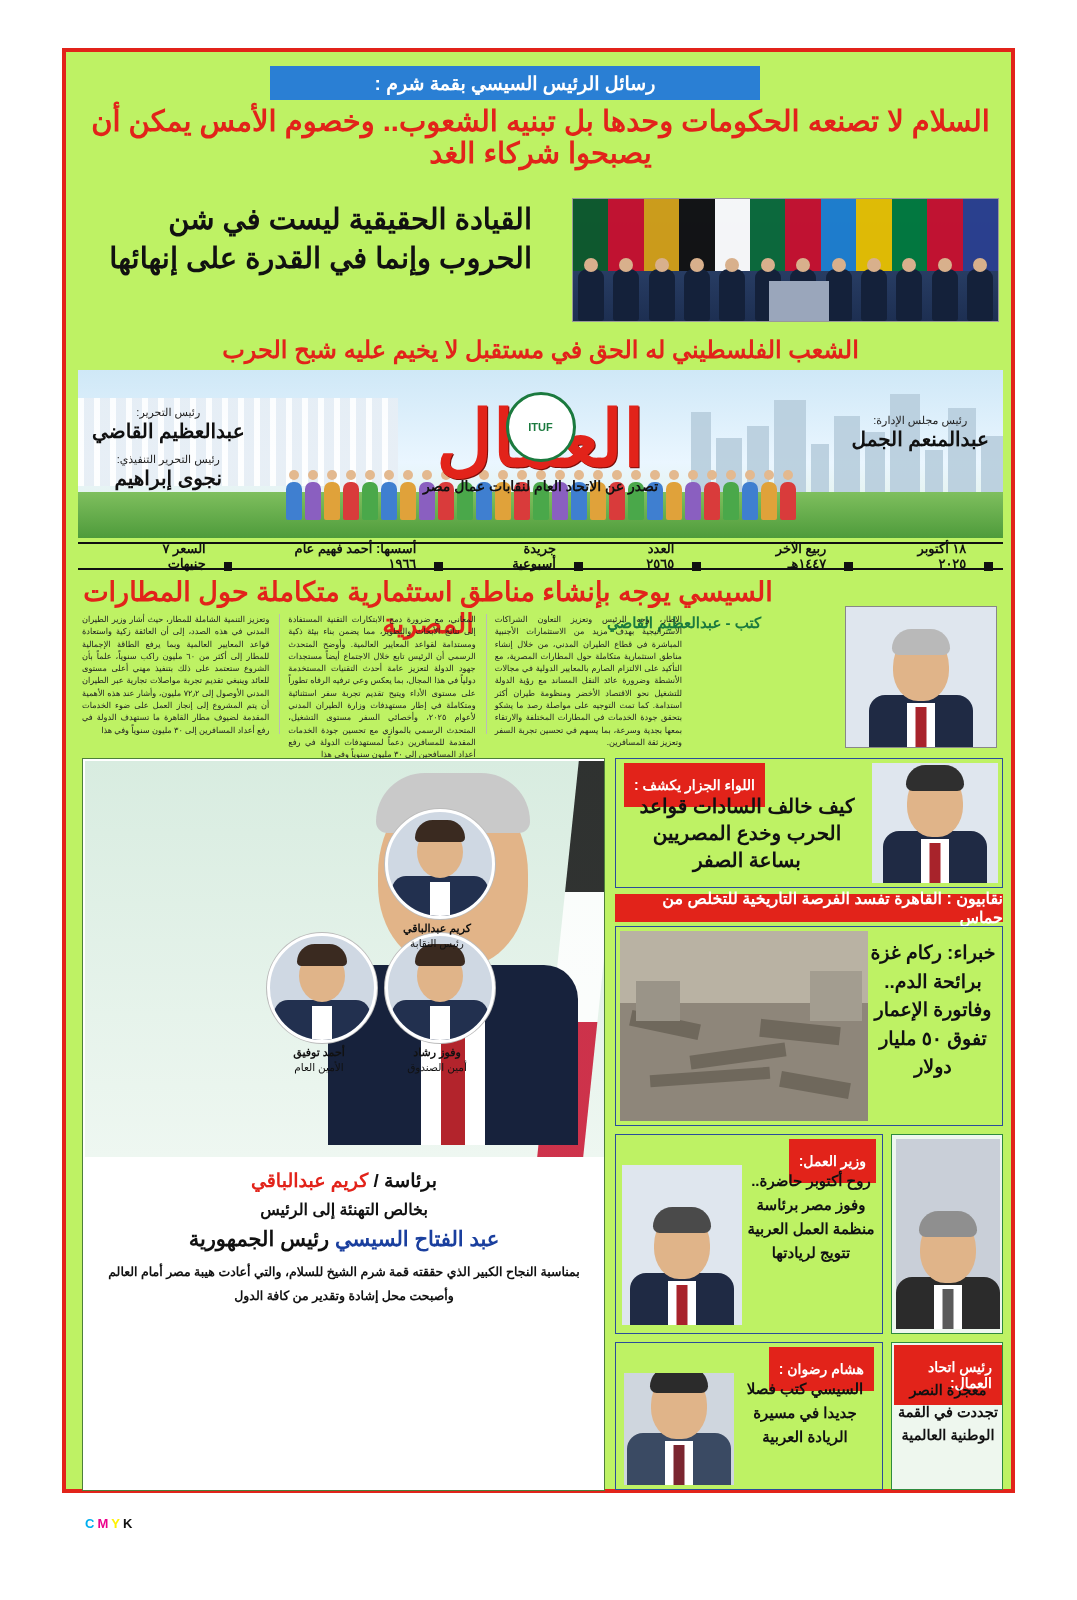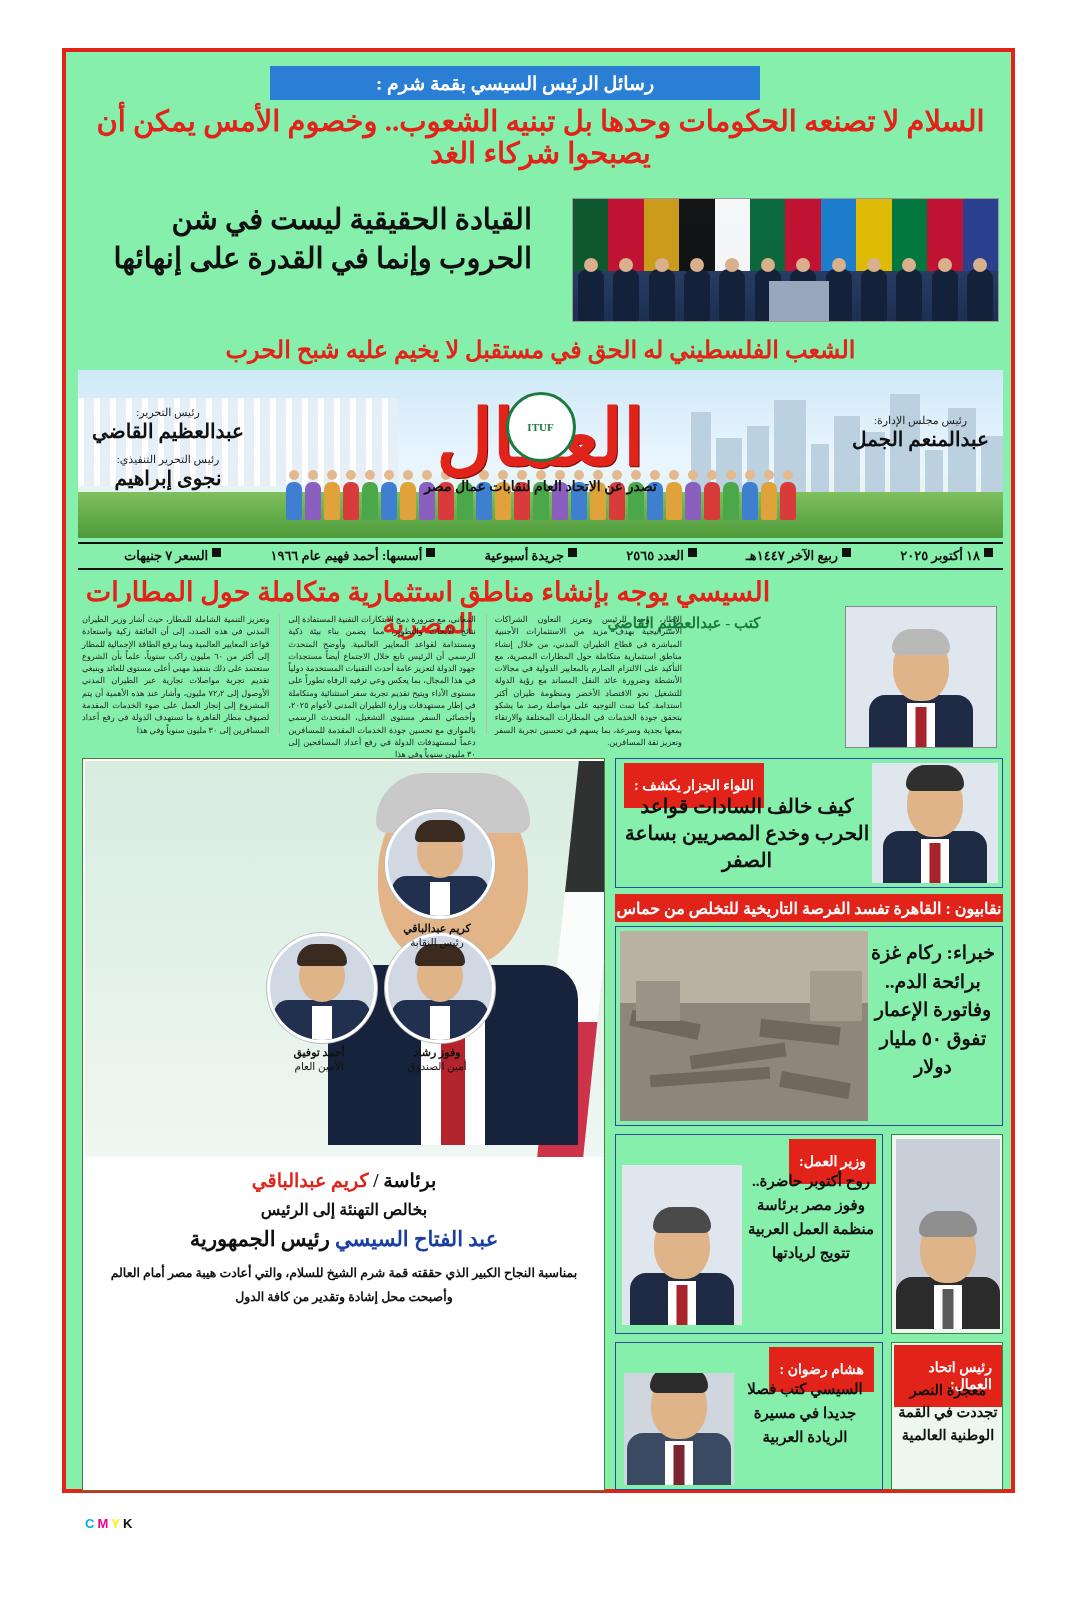--- a/index.html
+++ b/index.html
@@ -1,18 +1,18 @@
 <!DOCTYPE html>
 <html lang="ar" dir="rtl"><head>
 <meta charset="utf-8">
 <style>
   html,body{margin:0;padding:0;background:#ffffff;}
   body{width:1077px;height:1600px;font-family:"Liberation Sans",sans-serif;color:#111;}
   .page{position:relative;width:1077px;height:1600px;background:#fff;overflow:hidden;}
-  .frame{position:absolute;left:62px;top:48px;width:953px;height:1445px;border:4px solid #e2231a;background:#86efac;box-sizing:border-box;font-family:Liberation Serif, serif;}
+  .frame{position:absolute;left:62px;top:48px;width:953px;height:1445px;border:4px solid #e2231a;background:#bef264;box-sizing:border-box;}
   .inner{position:absolute;left:6px;top:6px;right:6px;bottom:6px;}
 
   
   .topbar{position:absolute;left:198px;top:8px;width:490px;height:34px;background:#2a7fd4;color:#fff;display:flex;align-items:center;justify-content:center;font-weight:bold;font-size:19px;letter-spacing:0;}
   .hl-red{position:absolute;left:6px;top:48px;width:925px;color:#e2231a;font-weight:bold;font-size:29px;text-align:center;line-height:1.1;}
   .hl-black{position:absolute;left:20px;top:142px;width:440px;color:#111;font-weight:bold;font-size:29px;text-align:right;line-height:1.35;}
   .hero-photo{position:absolute;left:500px;top:140px;width:425px;height:122px;border:1px solid #999;overflow:hidden;background:#27406b;}
   .hero-photo .sky{position:absolute;inset:0;background:linear-gradient(180deg,#37507c 0%,#1d2f52 100%);}
   .flagrow{position:absolute;left:0;top:0;right:0;height:72px;display:flex;}
   .flagrow i{flex:1;opacity:.95;}
@@ -36,21 +36,21 @@
   .logo .word{font-size:78px;font-weight:bold;color:#e2231a;line-height:.95;letter-spacing:-2px;text-shadow:1px 1px 0 #7a0d08;}
   .logo .sub{font-size:14px;font-weight:bold;color:#111;margin-top:2px;}
   .emblem{position:absolute;left:50%;transform:translateX(-50%);top:22px;width:64px;height:64px;border-radius:50%;border:3px solid #1b7a3e;background:#fff;display:flex;align-items:center;justify-content:center;color:#1b7a3e;font-size:11px;font-weight:bold;}
   .mh-right{position:absolute;right:14px;top:44px;text-align:center;font-size:14px;}
   .mh-left{position:absolute;left:14px;top:36px;text-align:center;font-size:14px;}
   .mh-left .role,.mh-right .role{font-size:11px;color:#222;}
   .mh-left .nm,.mh-right .nm{font-size:20px;font-weight:bold;color:#111;margin-bottom:10px;}
 
   
   .strip{position:absolute;left:6px;top:484px;width:925px;height:28px;border-top:2px solid #111;border-bottom:2px solid #111;display:flex;align-items:center;justify-content:space-between;padding:0 10px;box-sizing:border-box;font-size:13px;font-weight:bold;}
-  .strip span{display:flex;align-items:flex-start;gap:4px;margin-left:36px;}
+  .strip span{display:flex;align-items:flex-end;gap:18px;margin-left:36px;}
   .sq{width:9px;height:9px;background:#111;display:inline-block;}
 
   
   .lead-head{position:absolute;left:6px;top:518px;width:700px;color:#e2231a;font-weight:bold;font-size:27px;text-align:center;}
   .byline{position:absolute;right:236px;top:556px;width:170px;text-align:center;font-weight:bold;font-size:14px;}
   .byline .nm{color:#1b7a3e;font-size:15px;}
   .lead-body{position:absolute;left:10px;top:556px;width:600px;height:120px;display:flex;gap:10px;direction:rtl;}
   .col{flex:1;font-size:8.2px;line-height:1.5;text-align:justify;color:#222;}
   .col.sep{border-left:1px solid #bbb;padding-left:8px;}
   .sisi-portrait{position:absolute;right:8px;top:548px;width:150px;height:140px;border:1px solid #888;overflow:hidden;background:#dfe6ee;}

